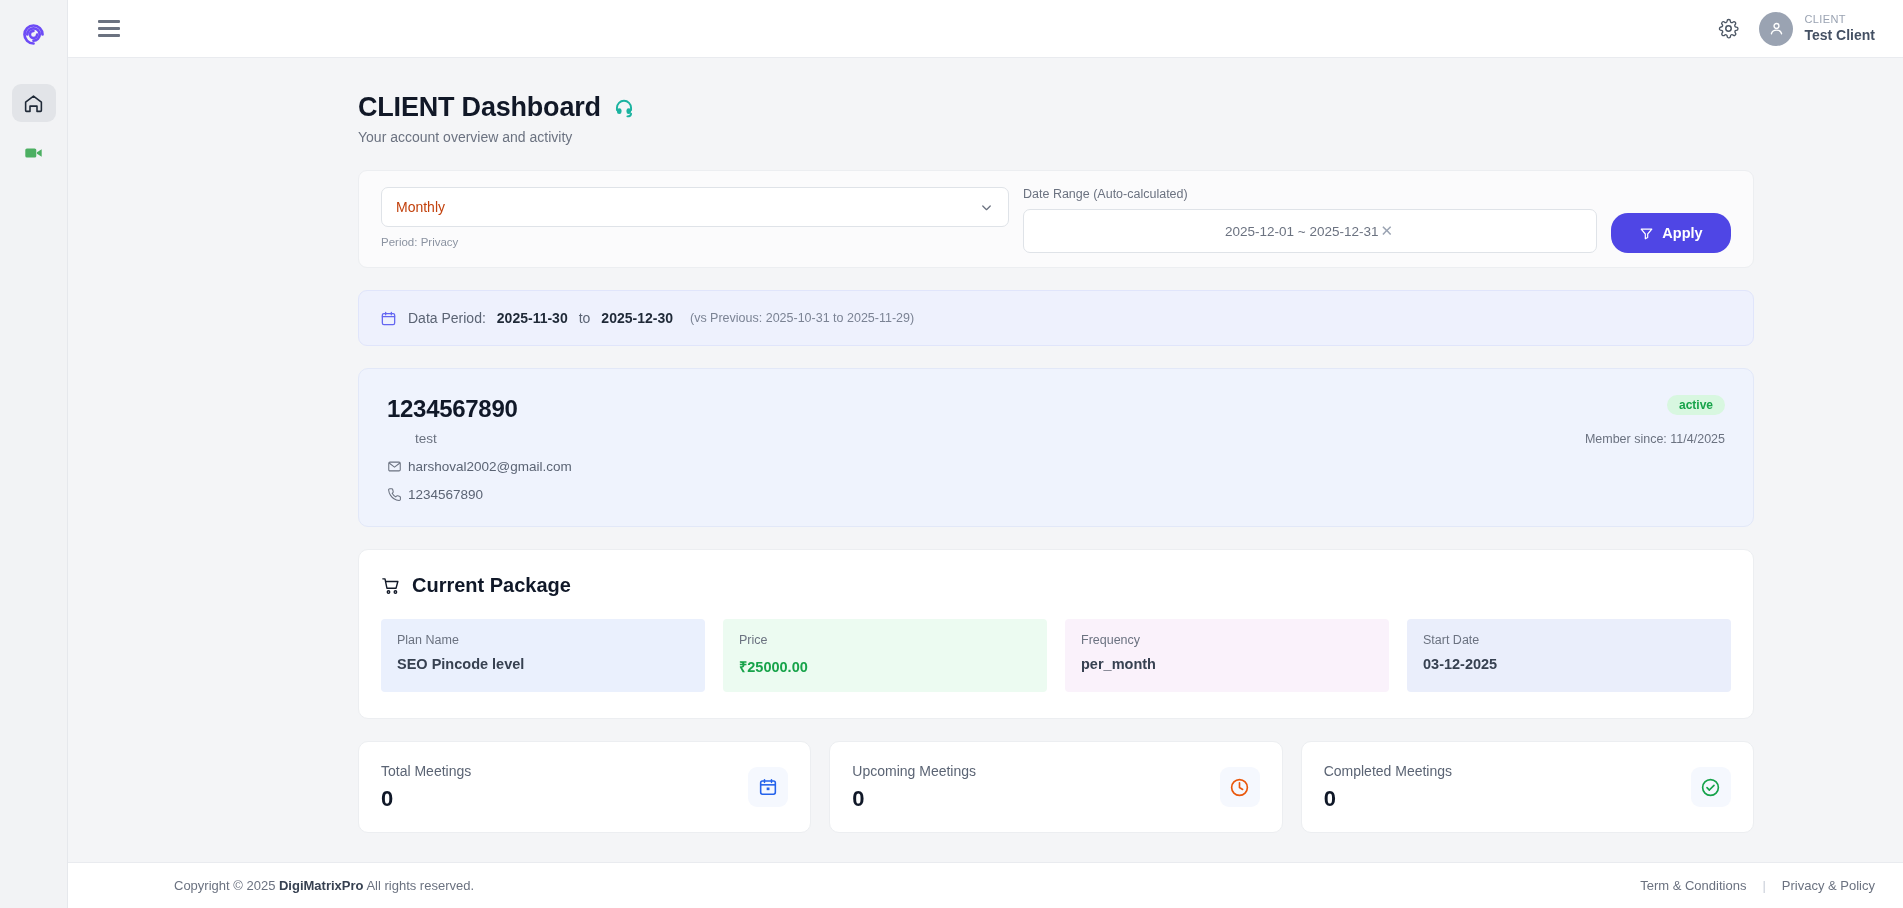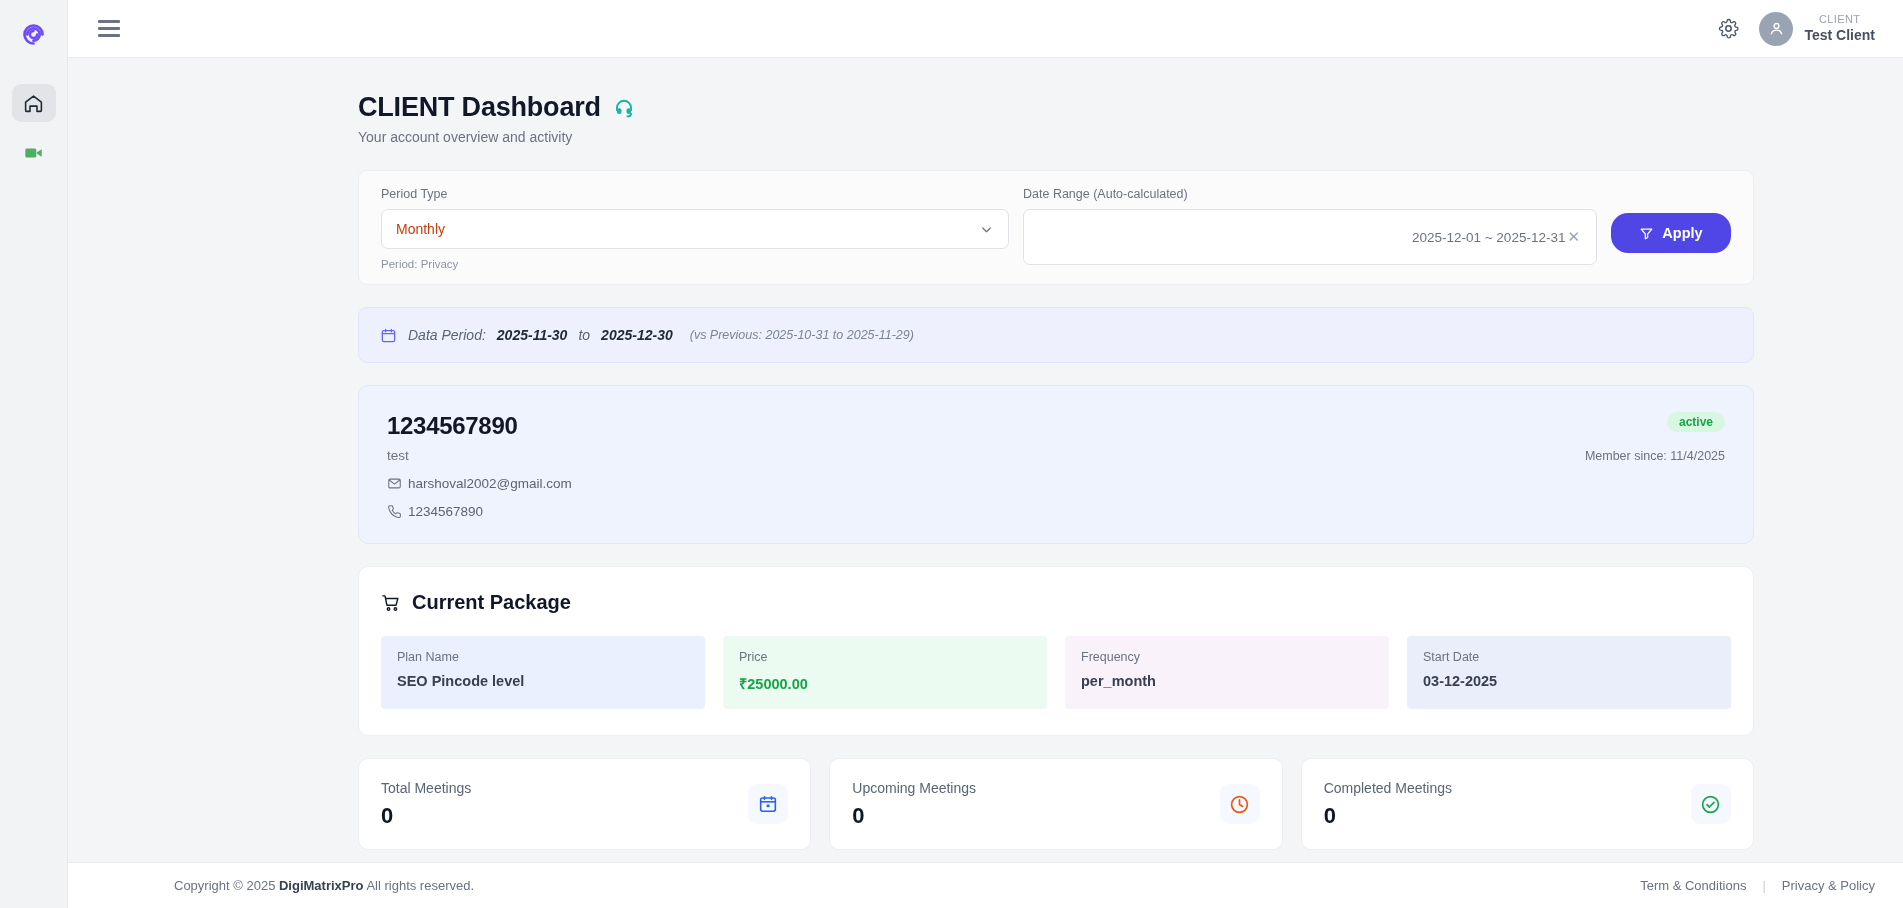--- a/index.html
+++ b/index.html
@@ -39,21 +39,21 @@
     height: 58px; min-height: 58px; background: #ffffff;
     border-bottom: 1px solid #e9ebef;
     display: flex; align-items: center; justify-content: space-between;
     padding: 0 28px 0 26px;
   }
   .hamburger { display: flex; flex-direction: column; gap: 4px; cursor: pointer; padding: 4px; }
   .hamburger span { display: block; width: 22px; height: 3px; background: #6b7280; border-radius: 1px; }
 
   .topright { display: flex; align-items: center; gap: 20px; }
   .gear { cursor: pointer; display: flex; align-items: center; }
-  .userbox { display: flex; align-items: center; gap: 11px; cursor: pointer; text-align: center; }
+  .userbox { display: flex; align-items: center; gap: 11px; cursor: pointer; }
   .avatar {
     width: 34px; height: 34px; border-radius: 50%;
     background: #9aa3b2; display: flex; align-items: center; justify-content: center;
   }
   .user-meta { display: flex; flex-direction: column; line-height: 1.25; }
   .user-role { font-size: 11px; color: #9aa3b2; letter-spacing: .4px; }
   .user-name { font-size: 14px; color: #445063; font-weight: bold; }
 
   
   .content { flex: 1; overflow: hidden; padding: 34px 0 0 0; }
@@ -72,50 +72,50 @@
   .field-period { width: 628px; }
   .field-date { flex: 1; }
   .field-label { font-size: 12.5px; color: #6b7280; margin-bottom: 8px; }
   .select-box {
     height: 40px; background: #fff; border: 1px solid #dfe3e8; border-radius: 7px;
     display: flex; align-items: center; justify-content: space-between;
     padding: 0 14px; font-size: 14px; color: #c2410c; cursor: pointer;
   }
   .hint { font-size: 11.5px; color: #8b93a1; margin-top: 9px; }
   .date-box {
-    height: 56px; background: #fff; border: 1px solid #dfe3e8; border-radius: 7px;
-    display: flex; align-items: center; justify-content: flex-end;
+    height: 44px; background: #fff; border: 1px solid #dfe3e8; border-radius: 7px;
+    display: flex; align-items: center; justify-content: center;
     padding: 0 14px; font-size: 13.5px; color: #6b7280; cursor: text;
   }
   .clear-x { color: #9aa3b2; font-size: 15px; cursor: pointer; padding: 0 2px; }
   .apply-btn {
     margin-top: 26px; height: 40px; min-width: 120px;
     background: #4f46e5; color: #fff; border: none; border-radius: 17px;
     display: flex; align-items: center; justify-content: center; gap: 8px;
     font-size: 14.5px; font-weight: bold; cursor: pointer;
   }
 
   
   .period-banner {
     margin-top: 22px; background: #eef1fd; border: 1px solid #e0e5fb;
     border-radius: 9px; height: 56px;
     display: flex; align-items: center; gap: 11px; padding: 0 21px;
-    font-size: 14px; color: #5b6474; font-style: italic;
+    font-size: 14px; color: #5b6474;
   }
   .period-banner b { color: #1f2937; }
   .period-vs { font-size: 12.5px; color: #7b8394; margin-left: 6px; }
 
   
   .client-card {
     margin-top: 22px; background: #eff3fd; border: 1px solid #e2e8f8;
     border-radius: 10px; padding: 26px 28px 24px 28px;
     display: flex; justify-content: space-between;
   }
   .client-id { font-size: 24px; font-weight: bold; color: #101828; letter-spacing: -.3px; }
-  .client-name { font-size: 13.5px; color: #6b7280; margin-top: 8px; }
+  .client-name { font-size: 13.5px; color: #6b7280; margin-top: 8px; margin-left: 28px; }
   .contact-row { display: flex; align-items: center; gap: 6px; margin-top: 13px; font-size: 13.5px; color: #5b6474; }
   .client-right { text-align: right; display: flex; flex-direction: column; align-items: flex-end; }
   .badge-active {
     background: #d8f7e0; color: #17a34a; font-size: 12px; font-weight: bold;
     padding: 3px 12px; border-radius: 11px;
   }
   .member-since { font-size: 12.5px; color: #6b7280; margin-top: 17px; }
 
   
   .pkg-card {
@@ -227,21 +227,20 @@
             <path d="M4.3 14.2v-2.4a7.7 7.7 0 0 1 15.4 0v2.4" stroke="#1bb3a0" stroke-width="2.1" stroke-linecap="round"></path>
             <rect x="14.7" y="12.2" width="5" height="6.4" rx="2.4" fill="#1bb3a0"></rect>
             <rect x="4.3" y="12.2" width="5" height="6.4" rx="2.4" fill="#1bb3a0"></rect>
             <path d="M19.7 18.2c0 1.7-1.7 2.9-4 2.9" stroke="#1bb3a0" stroke-width="2.1" stroke-linecap="round"></path>
           </svg>
         </div>
         <div class="page-sub">Your account overview and activity</div>
 
         <div class="filter-panel">
           <div class="field-period">
-            <div class="field-label">Period Type</div>
             <div class="select-box">
               <span>Monthly</span>
               <svg width="15" height="15" viewBox="0 0 24 24" fill="none">
                 <path d="M6 9.5 12 15.5 18 9.5" stroke="#6b7280" stroke-width="2" stroke-linecap="round" stroke-linejoin="round"></path>
               </svg>
             </div>
             <div class="hint">Period: Privacy</div>
           </div>
 
           <div class="field-date">

